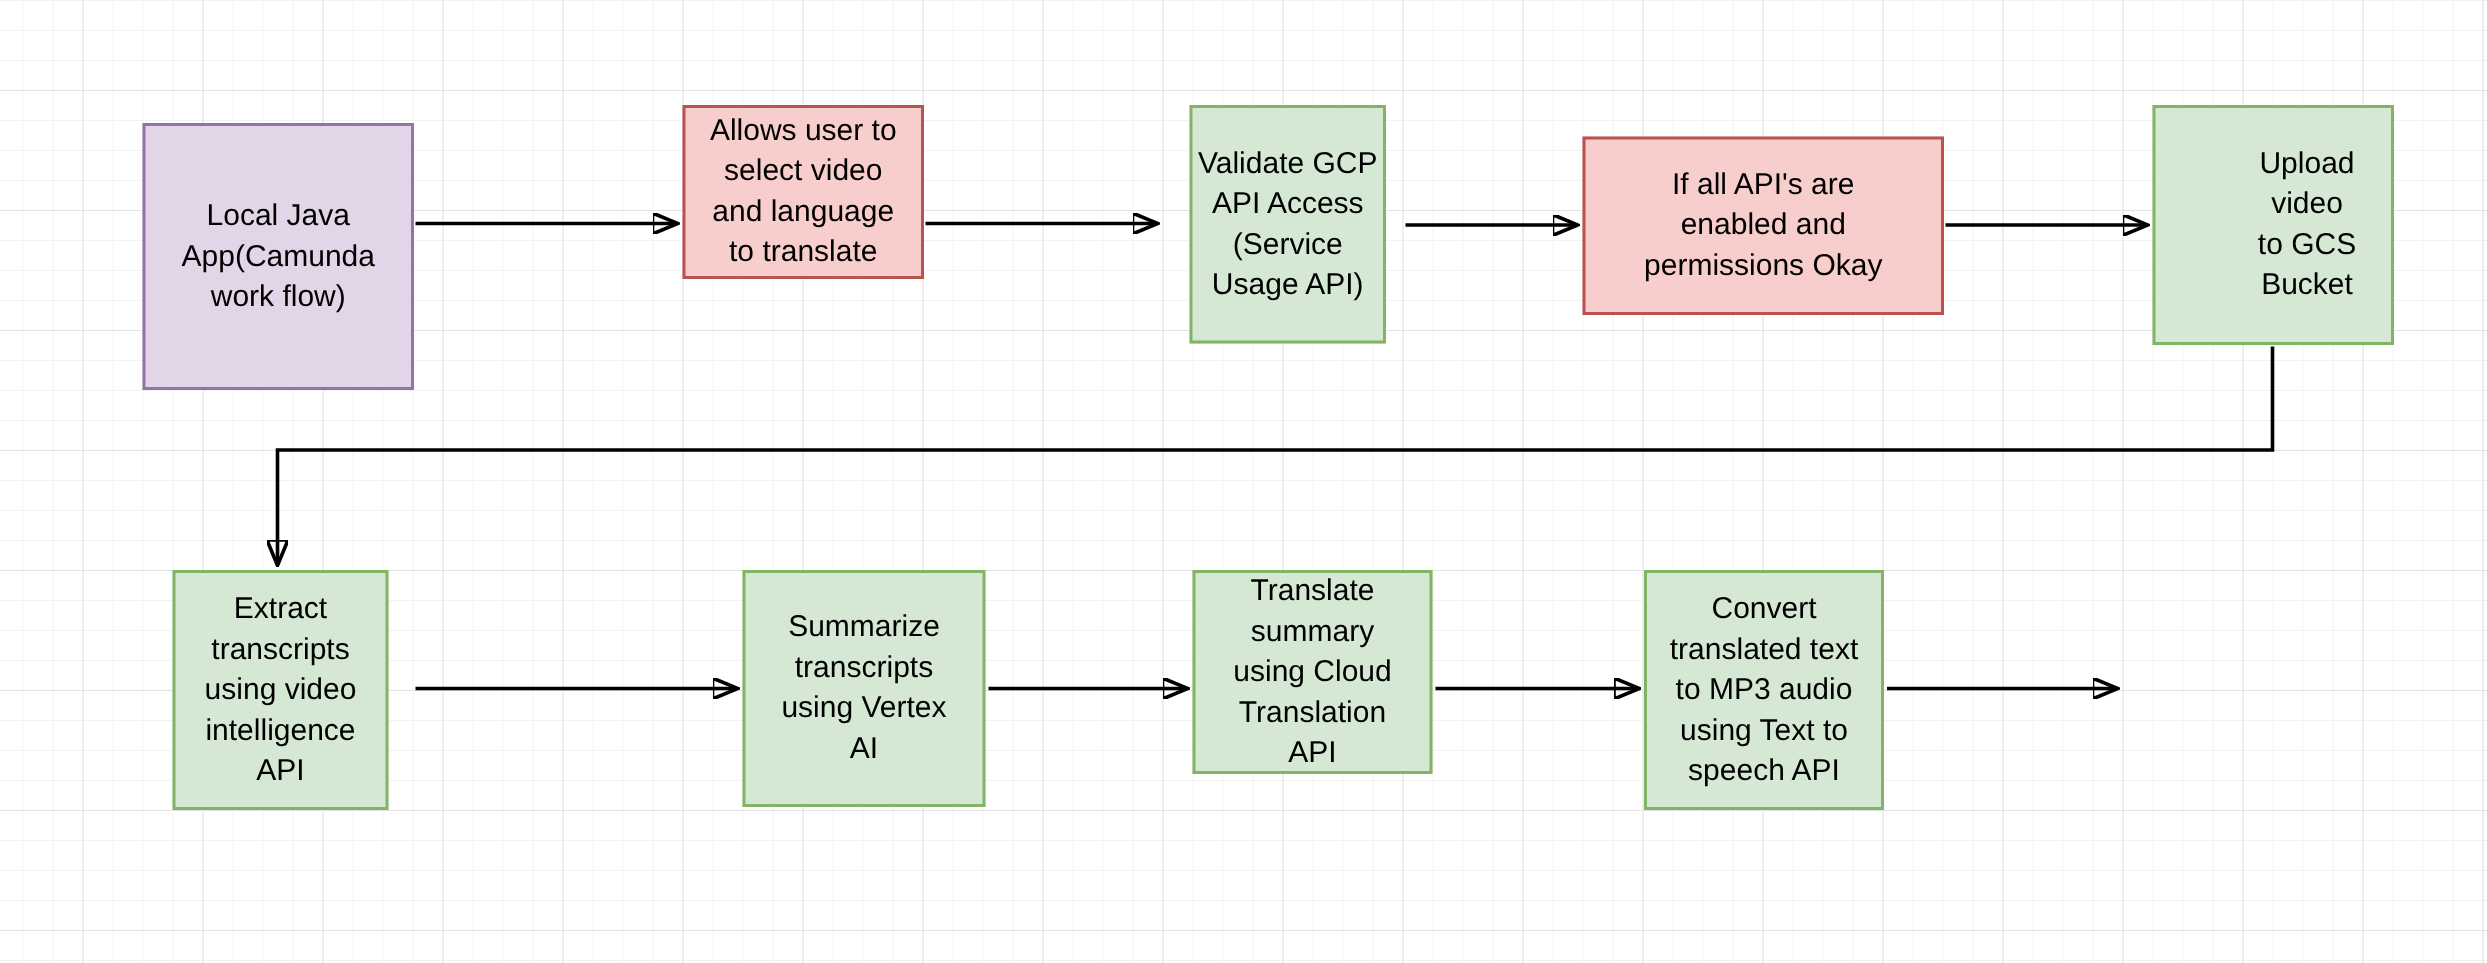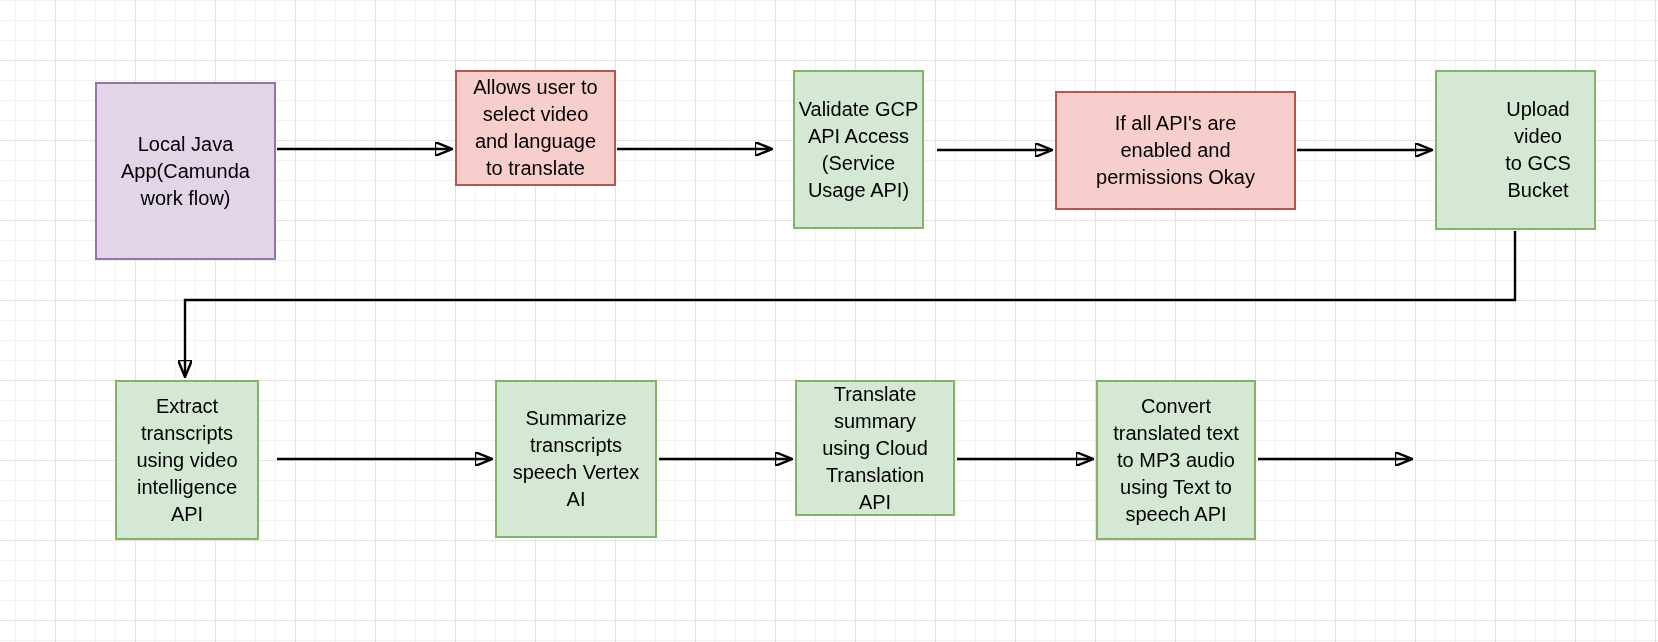--- a/index.html
+++ b/index.html
@@ -110,21 +110,21 @@
     <span class="node-label">Extract
 transcripts
 using video
 intelligence
 API</span>
   </div>
 
   <div class="node green" style="left:495px; top:380px; width:162px; height:158px;">
     <span class="node-label">Summarize
 transcripts
-speech Vertex
+using Vertex
 AI</span>
   </div>
 
   <div class="node green" style="left:795px; top:380px; width:160px; height:136px;">
     <span class="node-label">Translate
 summary
 using Cloud
 Translation
 API</span>
   </div>

